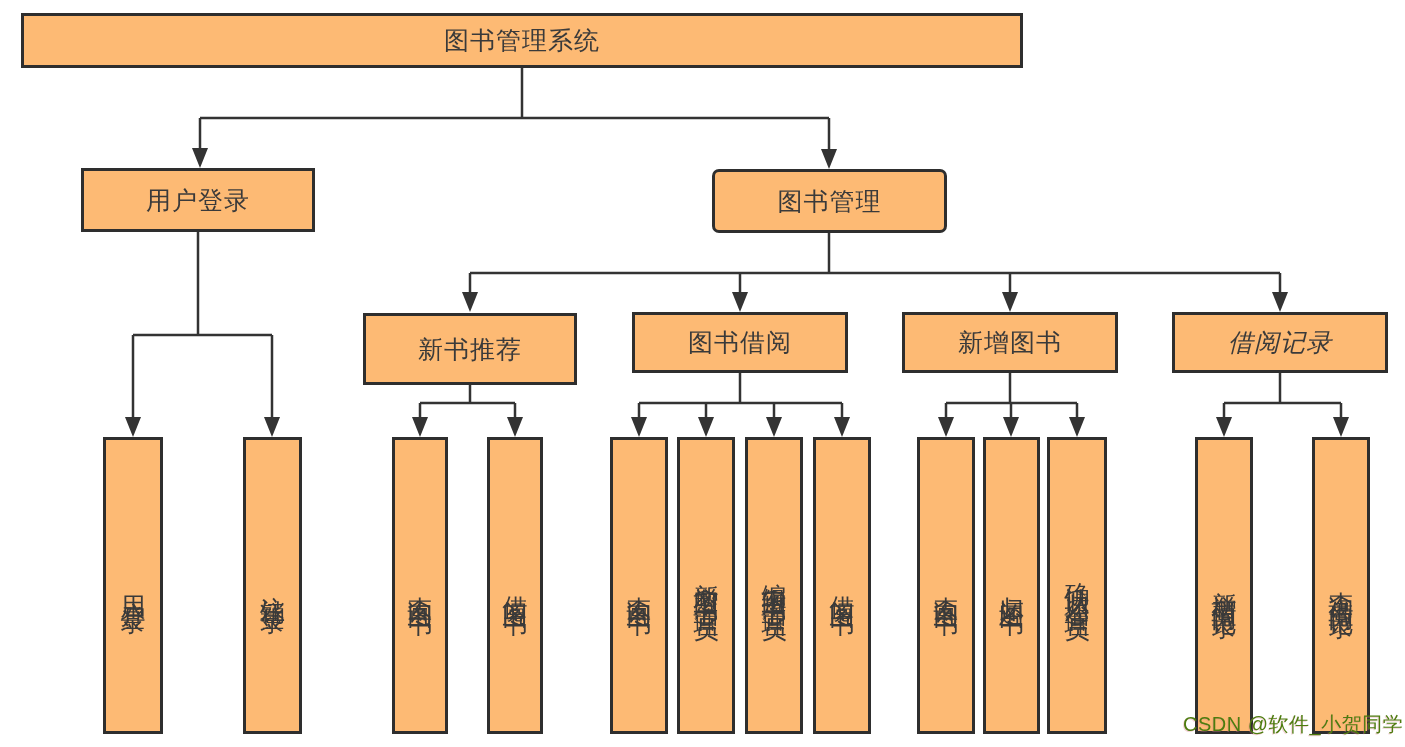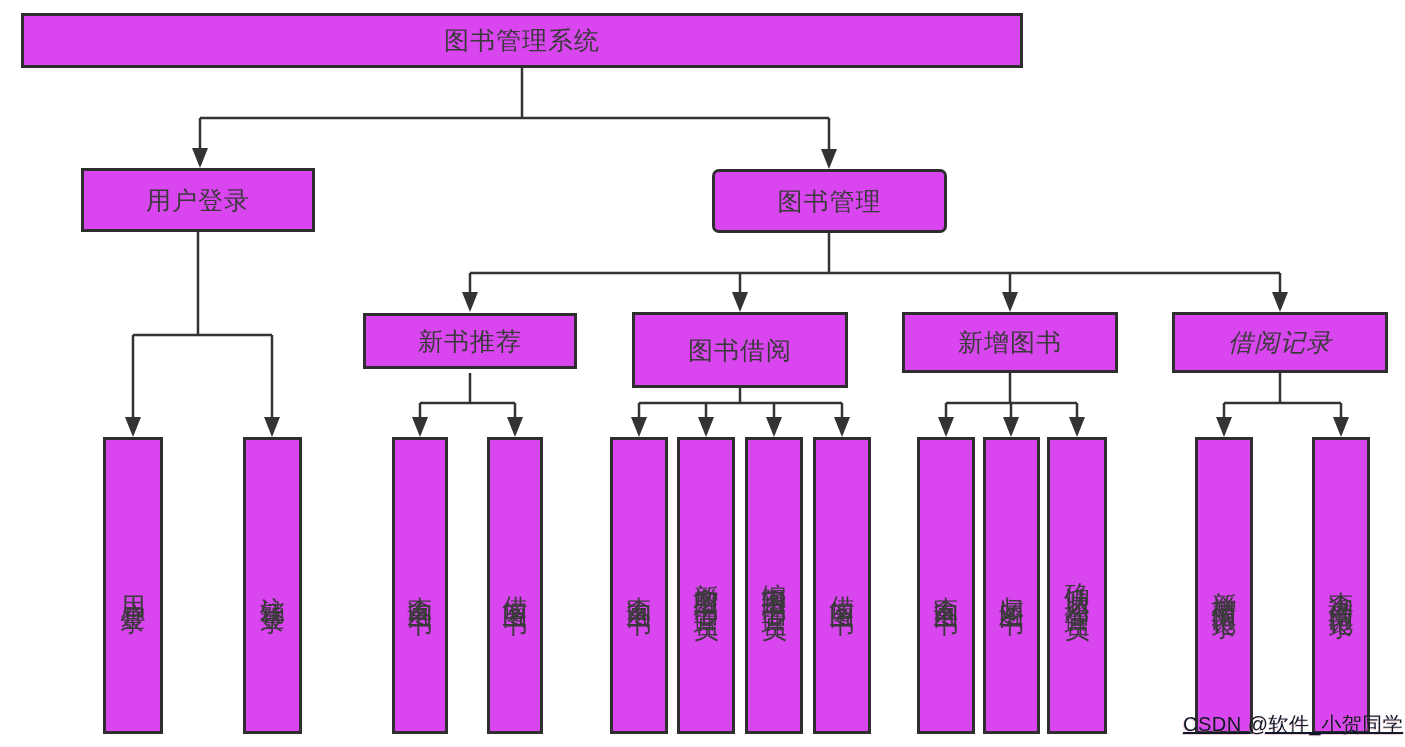--- a/index.html
+++ b/index.html
@@ -18,43 +18,43 @@
   #connector-layer {
     position: absolute;
     left: 0; top: 0;
     width: 1405px;
     height: 747px;
   }
   .node {
     position: absolute;
     box-sizing: border-box;
     border: 3px solid #2e2e2e;
-    background: #d946ef;
+    background: #fdba74;
     color: #3a3a3a;
     display: flex;
     align-items: center;
     justify-content: center;
     text-align: center;
   }
   .h-node { font-size: 25px; letter-spacing: 1px; }
   .v-node {
     writing-mode: vertical-rl;
     text-orientation: mixed;
     font-size: 25px;
     letter-spacing: 5px;
     line-height: 1;
   }
   
   #node-root        { left: 21px;   top: 13px;  width: 1002px; height: 55px; }
   
   #node-user-login  { left: 81px;   top: 168px; width: 234px;  height: 64px; }
   #node-book-mgmt   { left: 712px;  top: 169px; width: 235px;  height: 64px; border-radius: 7px; }
   
-  #node-new-book    { left: 363px;  top: 313px; width: 214px;  height: 56px; }
-  #node-book-borrow { left: 632px;  top: 312px; width: 216px;  height: 76px; }
+  #node-new-book    { left: 363px;  top: 313px; width: 214px;  height: 72px; }
+  #node-book-borrow { left: 632px;  top: 312px; width: 216px;  height: 61px; }
   #node-cur-borrow  { left: 902px;  top: 312px; width: 216px;  height: 61px; }
   #node-borrow-rec  { left: 1172px; top: 312px; width: 216px;  height: 61px; font-style: italic; }
   
   .leaf { top: 437px; height: 297px; }
   #leaf-ul-login    { left: 103px;  width: 60px; }
   #leaf-ul-logout   { left: 243px;  width: 59px; }
   #leaf-nb-query    { left: 392px;  width: 56px; }
   #leaf-nb-borrow   { left: 487px;  width: 56px; }
   #leaf-bb-query    { left: 610px;  width: 58px; }
   #leaf-bb-add      { left: 677px;  width: 58px; }
@@ -64,26 +64,25 @@
   #leaf-cb-return   { left: 983px;  width: 57px; }
   #leaf-cb-confirm  { left: 1047px; width: 60px; }
   #leaf-br-add      { left: 1195px; width: 58px; }
   #leaf-br-query    { left: 1312px; width: 58px; }
   
   #watermark {
     position: absolute;
     left: 1183px;
     top: 711px;
     font-size: 20px;
-    color: #0f172a;
+    color: #4d7c0f;
     letter-spacing: 0.5px;
     white-space: nowrap;
     text-shadow: -1px 1px 0 rgba(221, 130, 140, 0.35);
     z-index: 5;
-    text-decoration: underline;
   }
 </style>
 </head>
 <body>
 
 <div id="canvas">
 
   <svg id="connector-layer" viewBox="0 0 1405 747" xmlns="http://www.w3.org/2000/svg">
     <g stroke="#333333" stroke-width="2.5" fill="none">
 

